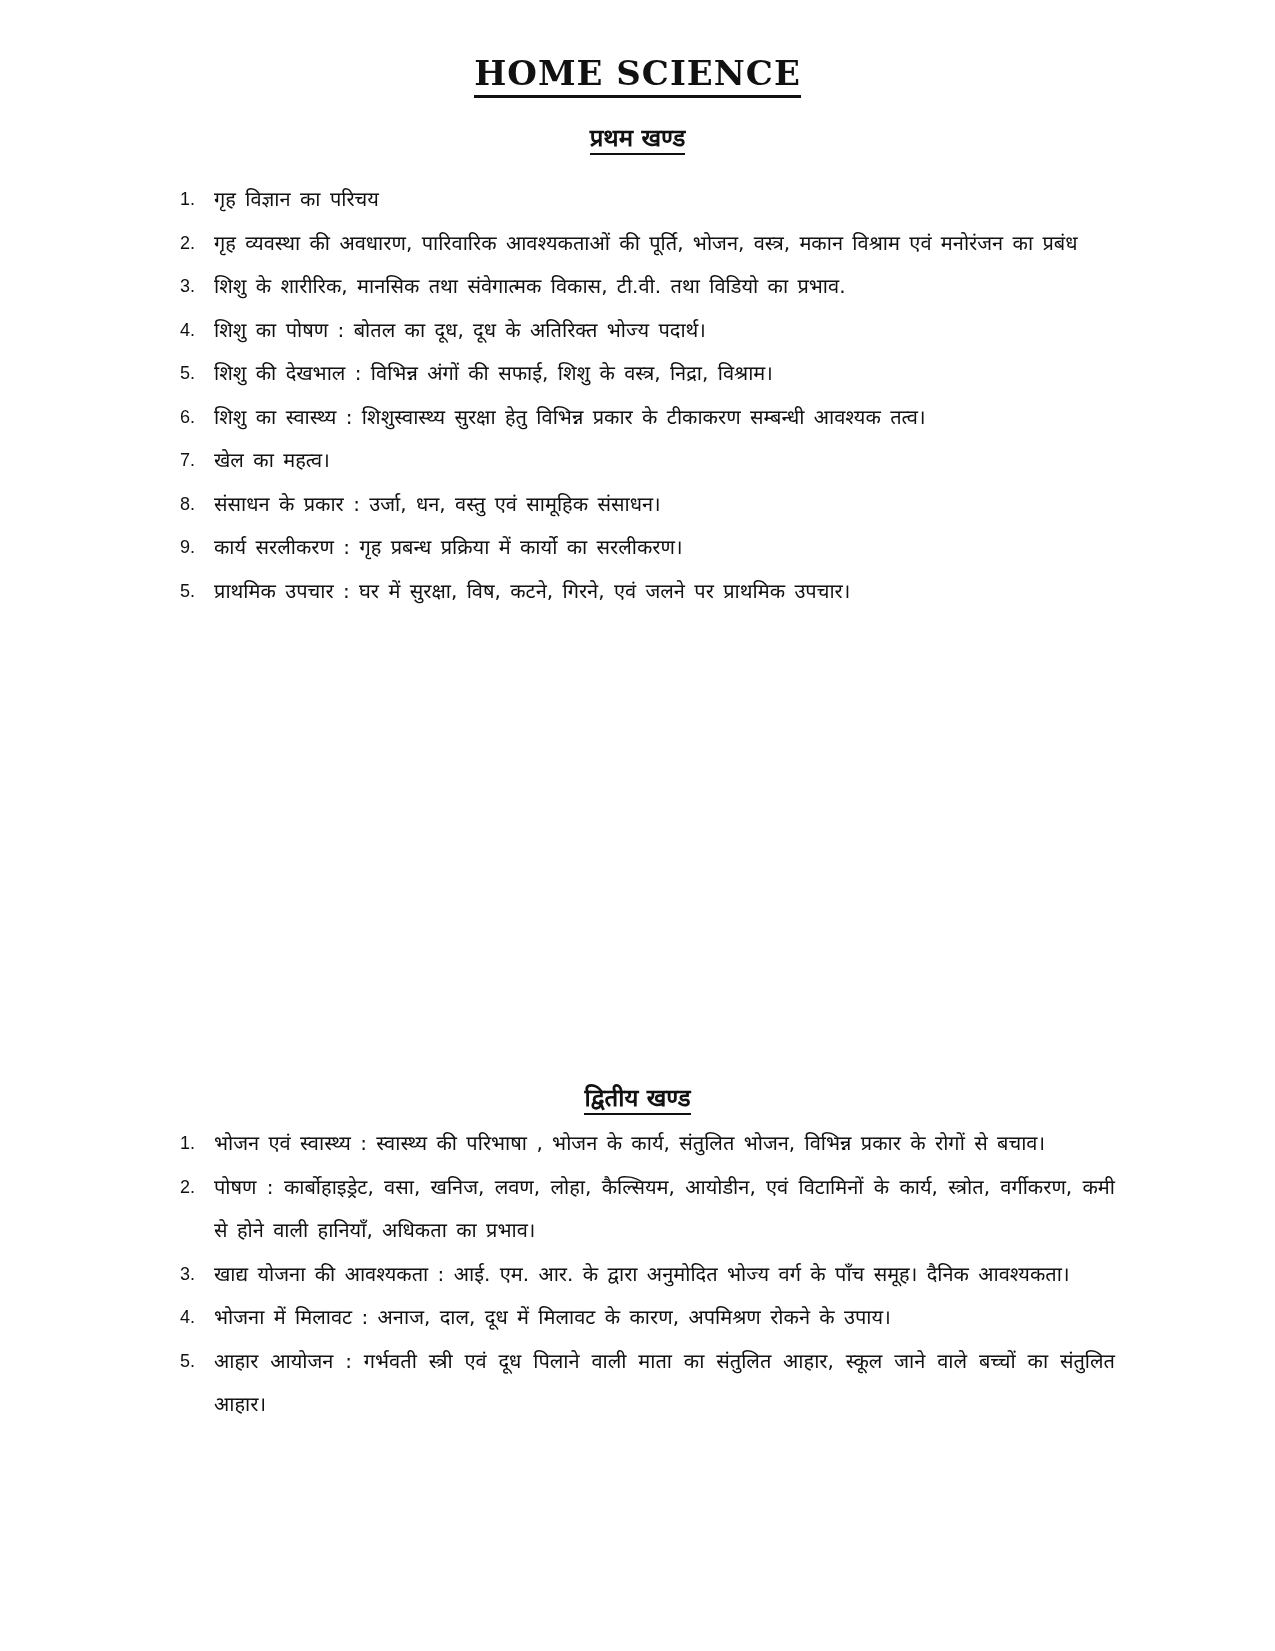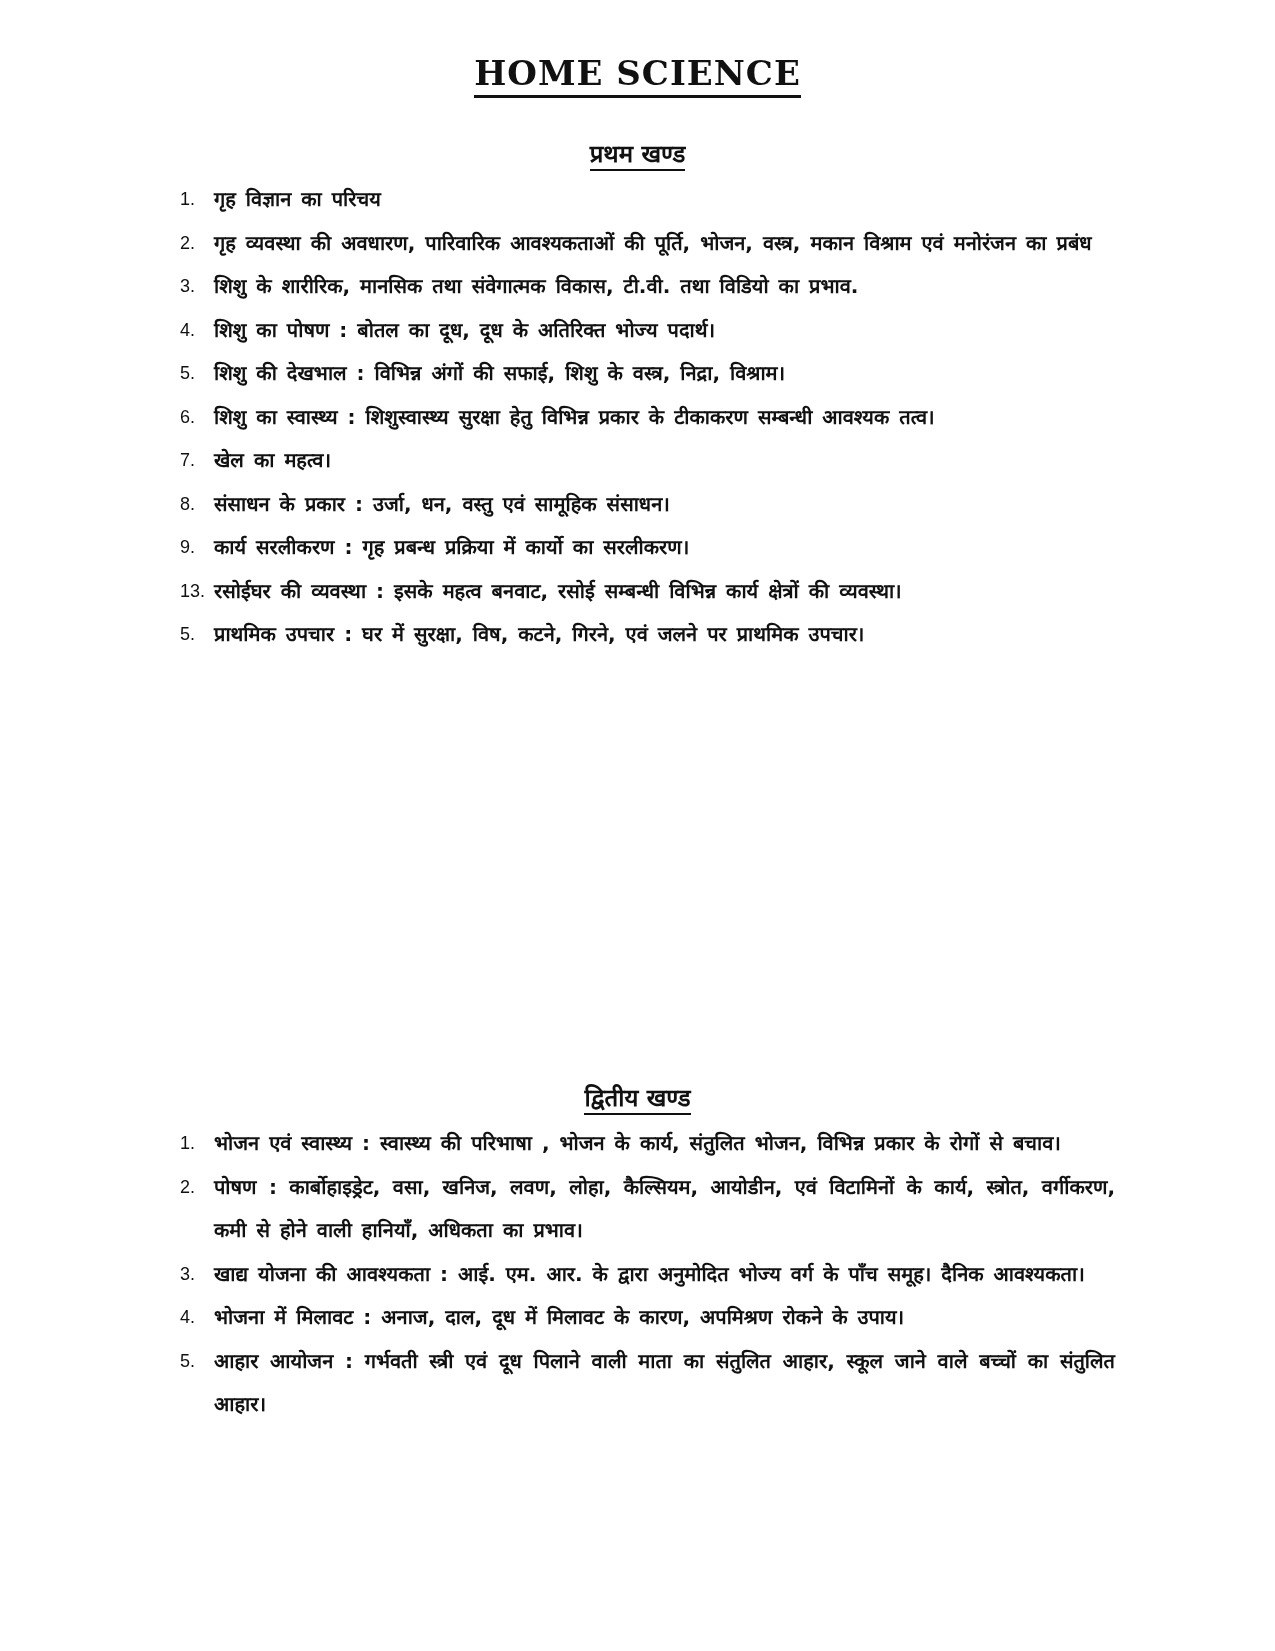--- a/index.html
+++ b/index.html
@@ -35,21 +35,21 @@
       left: 0;
       width: 1275px;
       text-align: center;
       font-size: 24px;
       font-weight: bold;
     }
     .section-heading span {
       border-bottom: 2px solid #111;
       padding-bottom: 1px;
     }
-    .section-1-heading { top: 116px; text-align: center; }
+    .section-1-heading { top: 100px; text-align: center; }
     .section-2-heading { top: 1060px; }
 
     .list {
       position: absolute;
       left: 180px;
       width: 935px;
       margin: 0;
       padding: 0;
       list-style: none;
     }
@@ -64,21 +64,20 @@
     }
     .item-num {
       flex: 0 0 34px;
       font-family: "Liberation Sans", sans-serif;
       font-size: 18px;
     }
     .item-text {
       flex: 1 1 auto;
       text-align: justify;
       word-spacing: 3px;
-      font-weight: bold;
     }
   </style>
 </head>
 <body>
 
 <h1 class="page-title"><span>HOME SCIENCE</span></h1>
 
 <h2 class="section-heading section-1-heading"><span>प्रथम खण्ड</span></h2>
 
 <ol class="list list-1" id="list-0">
@@ -112,24 +111,20 @@
     </li>
     <li class="list-item">
       <span class="item-num">8.</span>
       <span class="item-text">संसाधन के प्रकार : उर्जा, धन, वस्तु एवं सामूहिक संसाधन।</span>
     </li>
     <li class="list-item">
       <span class="item-num">9.</span>
       <span class="item-text">कार्य सरलीकरण : गृह प्रबन्ध प्रक्रिया में कार्यो का सरलीकरण।</span>
     </li>
     <li class="list-item">
-      <span class="item-num">13.</span>
-      <span class="item-text">रसोईघर की व्यवस्था : इसके महत्व बनवाट, रसोई सम्बन्धी विभिन्न कार्य क्षेत्रों की व्यवस्था।</span>
-    </li>
-    <li class="list-item">
       <span class="item-num">5.</span>
       <span class="item-text">प्राथमिक उपचार : घर में सुरक्षा, विष, कटने, गिरने, एवं जलने पर प्राथमिक उपचार।</span>
     </li>
   </ol>
 
 <h2 class="section-heading section-2-heading"><span>द्वितीय खण्ड</span></h2>
 
 <ol class="list list-2" id="list-1">
     <li class="list-item">
       <span class="item-num">1.</span>

